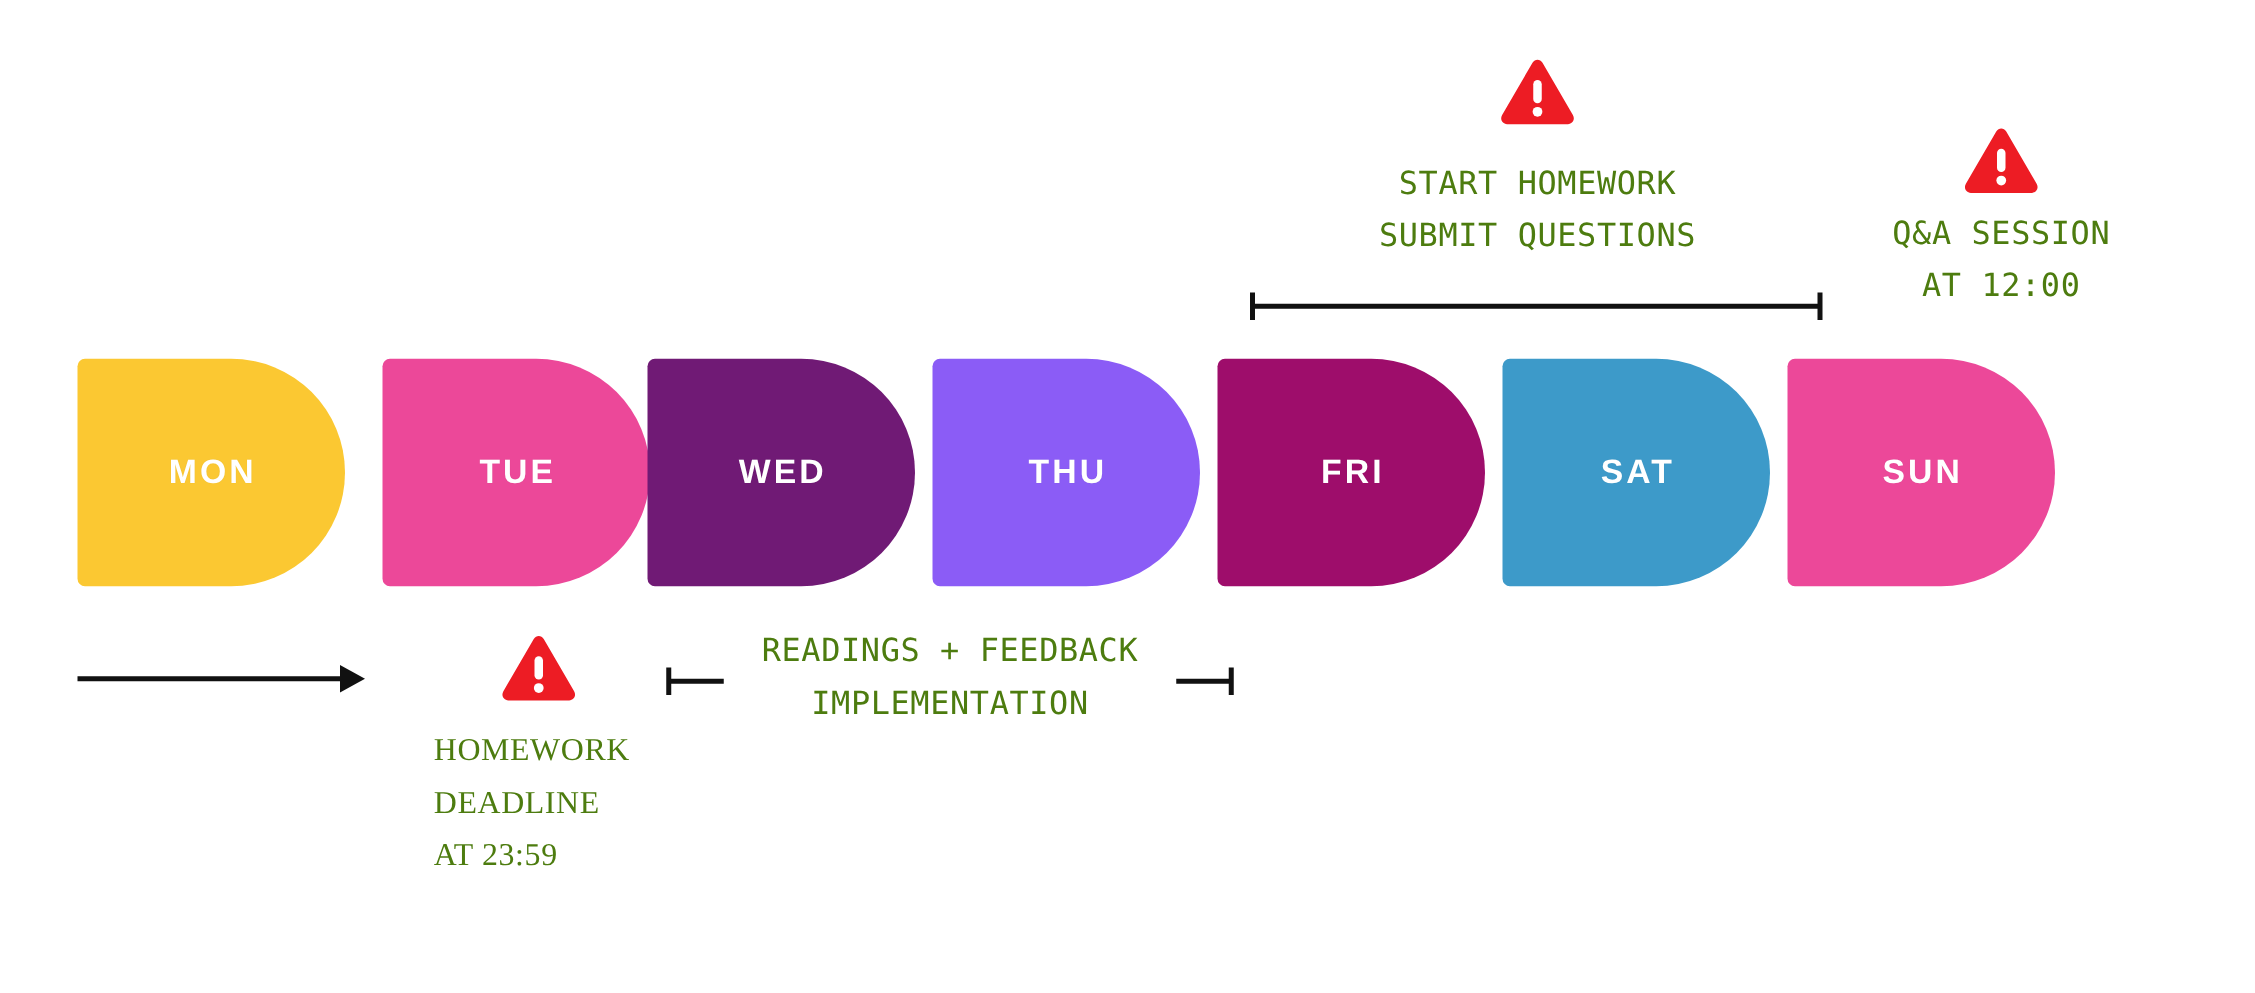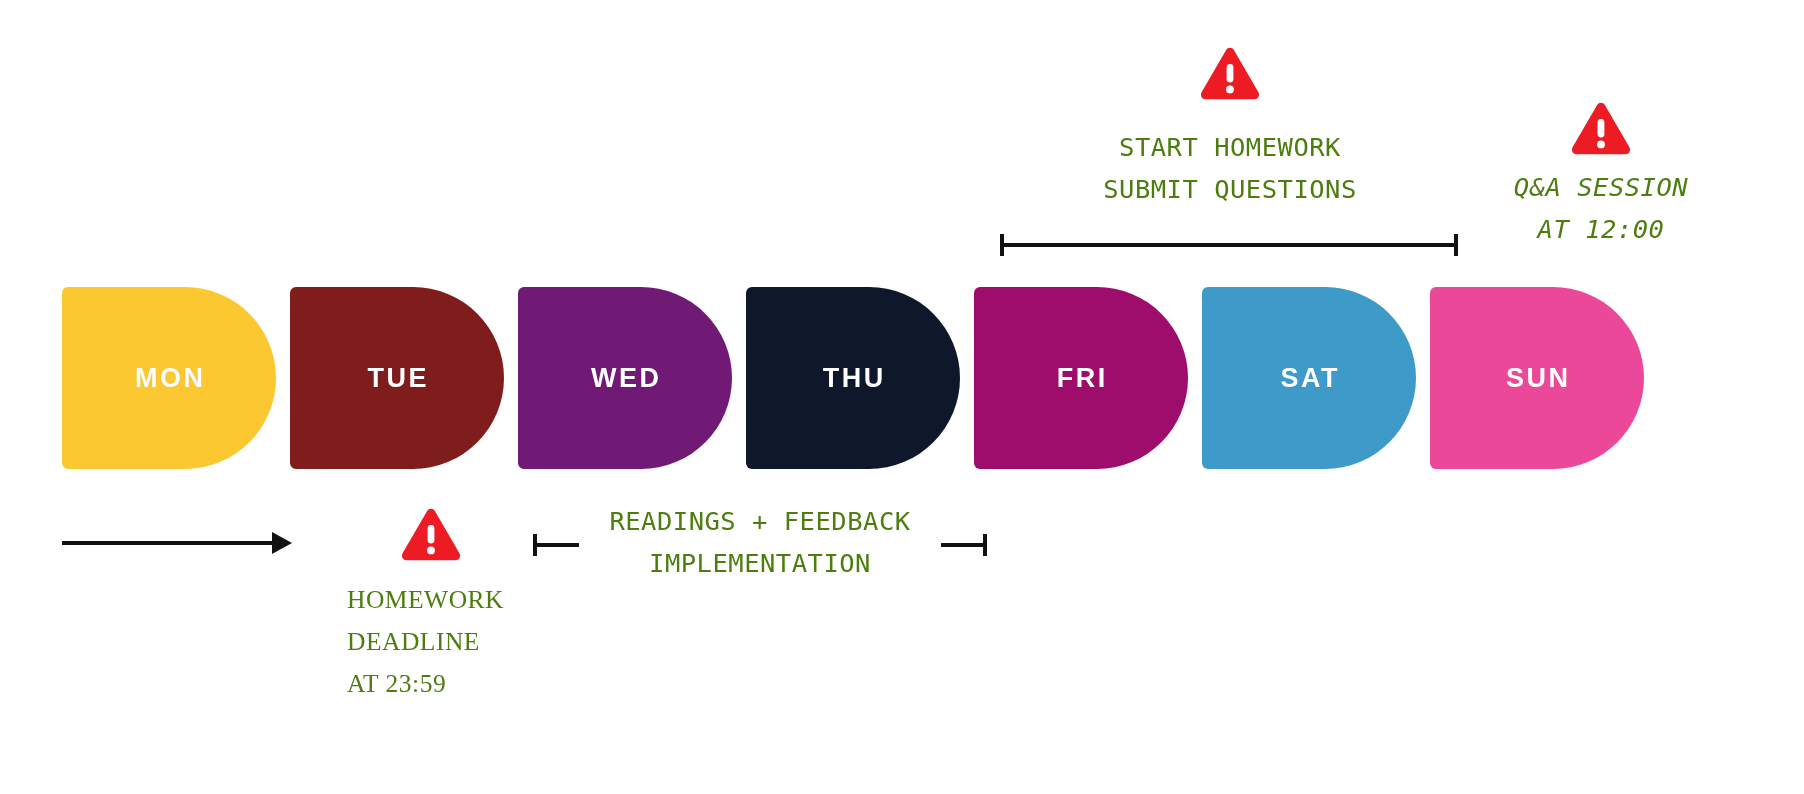--- a/index.html
+++ b/index.html
@@ -129,38 +129,38 @@
   </div>
 
   <div class="warn-icon" style="left:1570px; top:101px;">
     <svg viewBox="0 0 62 56" xmlns="http://www.w3.org/2000/svg">
       <path d="M27.0 4.2 C29.0 1.0 33.0 1.0 35.0 4.2 L59.3 46.0 C61.3 49.4 59.1 53.3 55.3 53.3 L6.7 53.3 C2.9 53.3 0.7 49.4 2.7 46.0 Z" fill="#ED1C24"></path>
       <rect x="27.6" y="18.0" width="6.8" height="18.5" rx="3.4" fill="#ffffff"></rect>
       <circle cx="31.0" cy="43.4" r="3.9" fill="#ffffff"></circle>
     </svg>
   </div>
 
-  <div class="annot center" style="left:1441px; top:166px; width:320px;font-style:italic;">Q&amp;A SESSION
+  <div class="annot center" style="left:1441px; top:166px; width:320px;">Q&amp;A SESSION
 AT 12:00</div>
 
   <div class="day-strip">
 
     <div class="day-block" style="left:0px; width:214px; background:#FBC832;">
       <div class="day-label">MON</div>
     </div>
 
-    <div class="day-block" style="left:228px; width:214px; background:#7f1d1d;">
+    <div class="day-block" style="left:244px; width:214px; background:#ec4899;">
       <div class="day-label">TUE</div>
     </div>
 
     <div class="day-block" style="left:456px; width:214px; background:#701a75;">
       <div class="day-label">WED</div>
     </div>
 
-    <div class="day-block" style="left:684px; width:214px; background:#0f172a;">
+    <div class="day-block" style="left:684px; width:214px; background:#8b5cf6;">
       <div class="day-label">THU</div>
     </div>
 
     <div class="day-block" style="left:1140px; width:214px; background:#3D9AC9;">
       <div class="day-label">SAT</div>
     </div>
 
     <div class="day-block" style="left:912px; width:214px; background:#9E0D6B;">
       <div class="day-label">FRI</div>
     </div>

